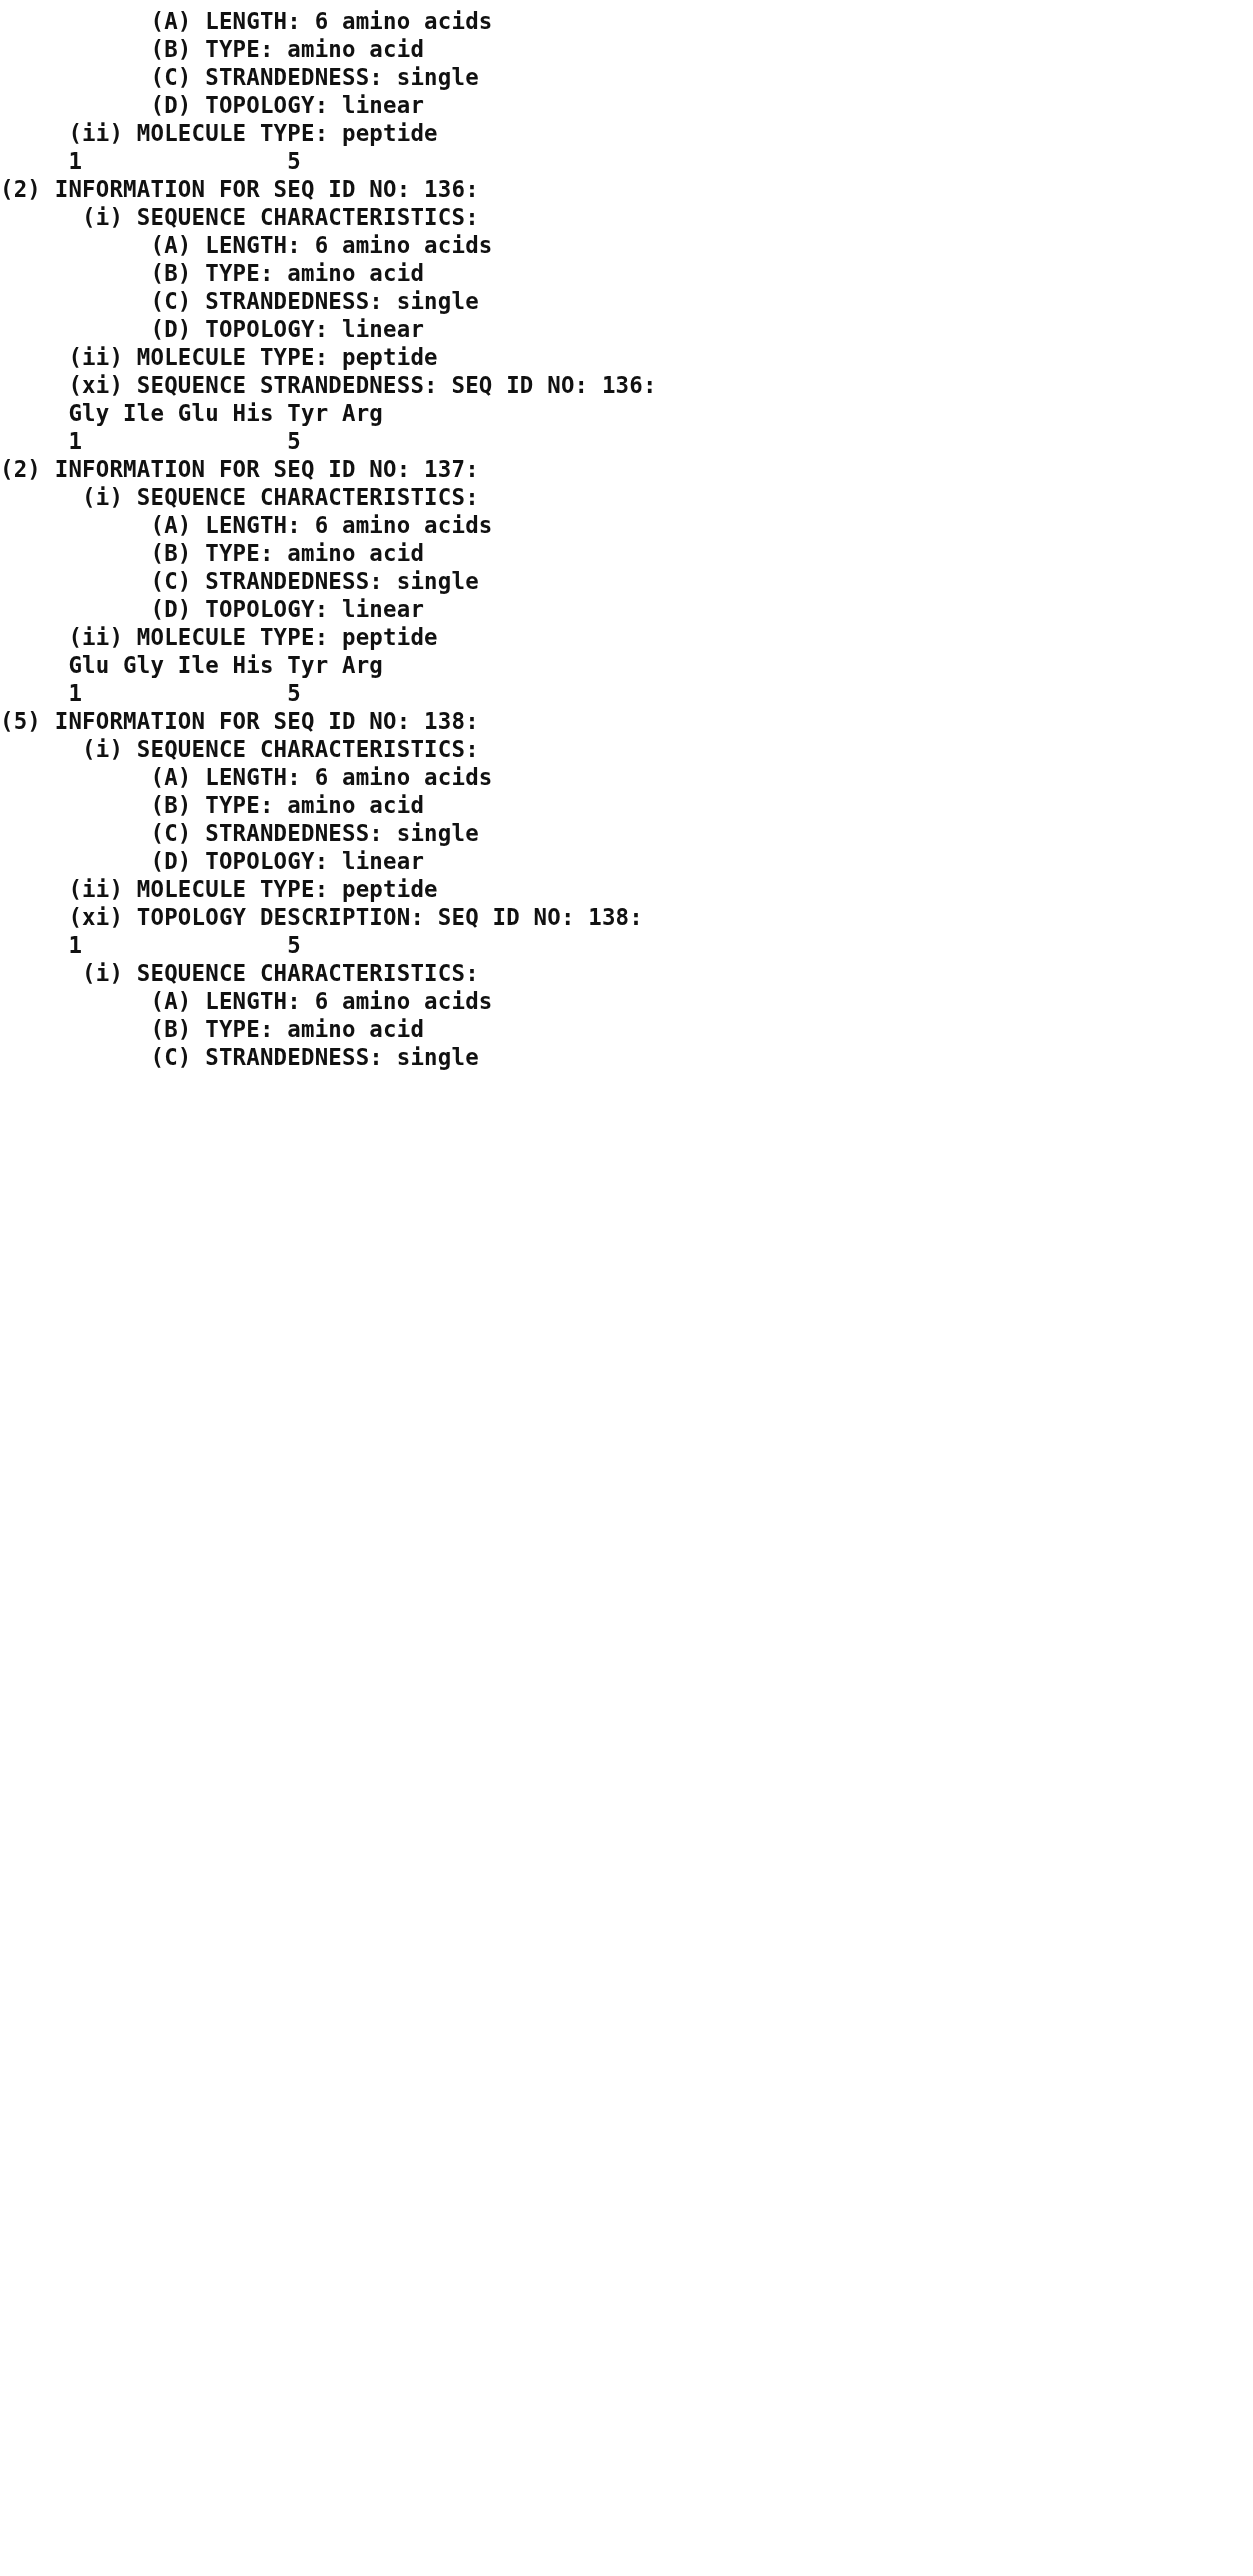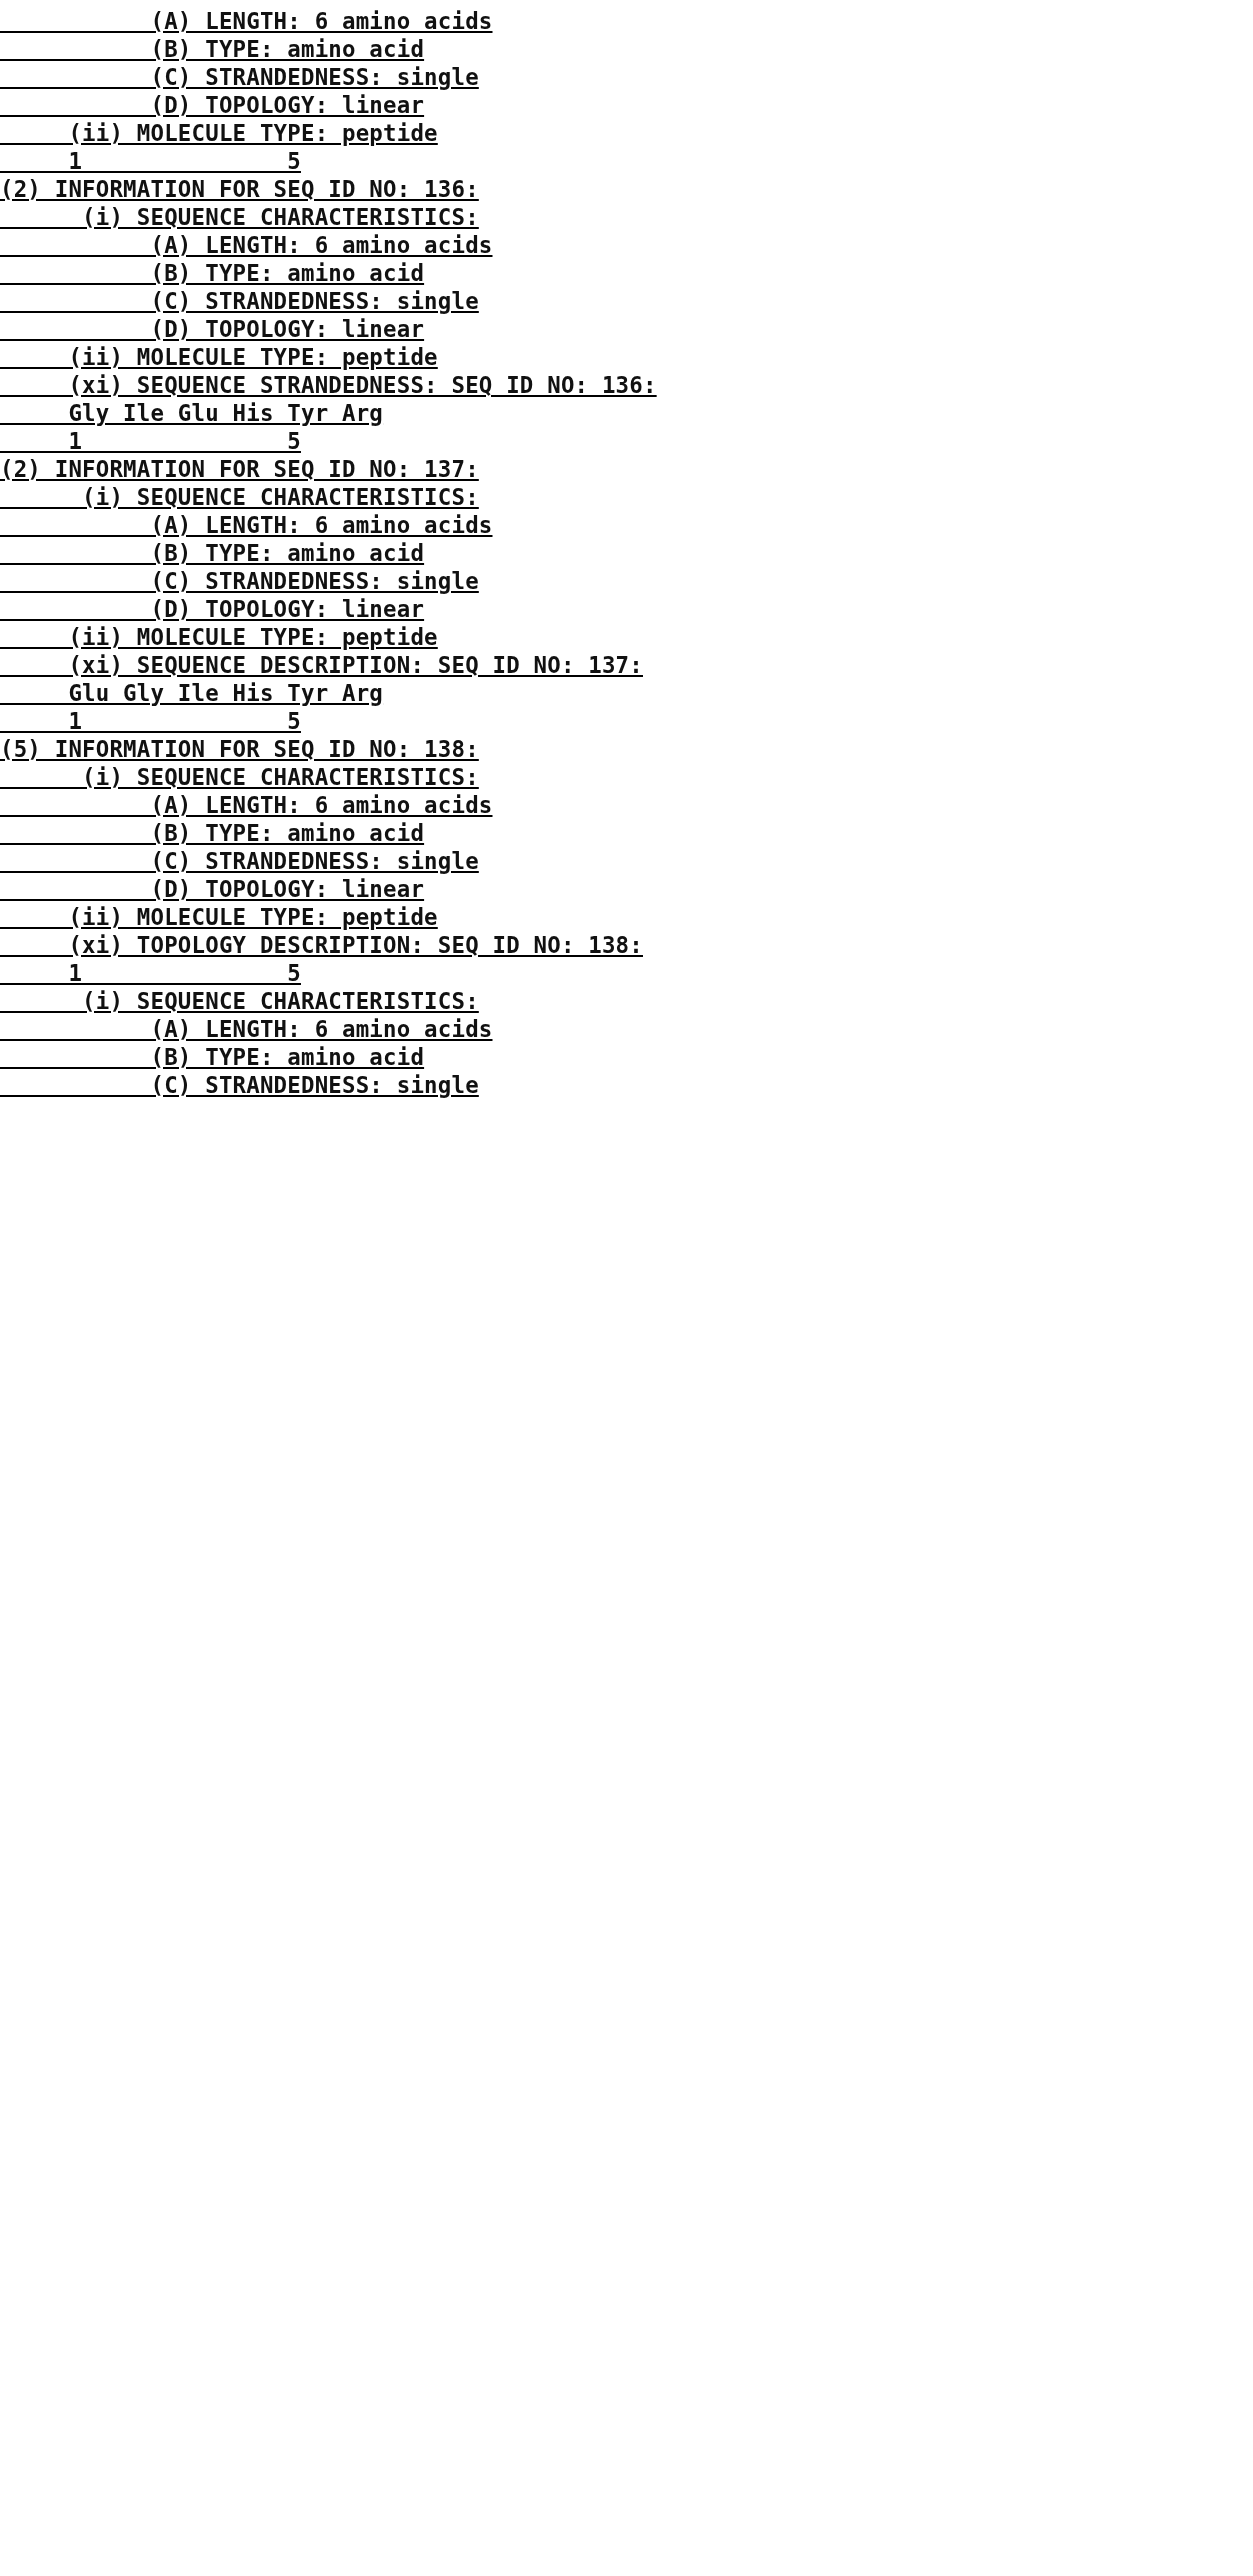--- a/index.html
+++ b/index.html
@@ -19,21 +19,20 @@
     width: 1254px;
     height: 2576px;
     padding: 0;
     box-sizing: border-box;
   }
   .doc {
     position: absolute;
     top: 7px;
     left: 0;
     width: 1254px;
-    text-decoration: underline;
   }
   .line {
     font-family: "DejaVu Sans Mono", monospace;
     font-size: 22.4px;
     line-height: 28px;
     letter-spacing: 0.2px;
     white-space: pre;
     color: #111111;
     font-weight: 600;
   }
@@ -78,21 +77,20 @@
       <div class="line blank"></div>
       <div class="line">      (i) SEQUENCE CHARACTERISTICS:</div>
       <div class="line">           (A) LENGTH: 6 amino acids</div>
       <div class="line">           (B) TYPE: amino acid</div>
       <div class="line">           (C) STRANDEDNESS: single</div>
       <div class="line">           (D) TOPOLOGY: linear</div>
       <div class="line blank"></div>
       <div class="line">     (ii) MOLECULE TYPE: peptide</div>
       <div class="line blank"></div>
       <div class="line blank"></div>
-      <div class="line">     (xi) SEQUENCE DESCRIPTION: SEQ ID NO: 137:</div>
       <div class="line blank"></div>
       <div class="line">     Glu Gly Ile His Tyr Arg</div>
       <div class="line">     1               5</div>
       <div class="line blank"></div>
       <div class="line">(5) INFORMATION FOR SEQ ID NO: 138:</div>
       <div class="line blank"></div>
       <div class="line">      (i) SEQUENCE CHARACTERISTICS:</div>
       <div class="line">           (A) LENGTH: 6 amino acids</div>
       <div class="line">           (B) TYPE: amino acid</div>
       <div class="line">           (C) STRANDEDNESS: single</div>

